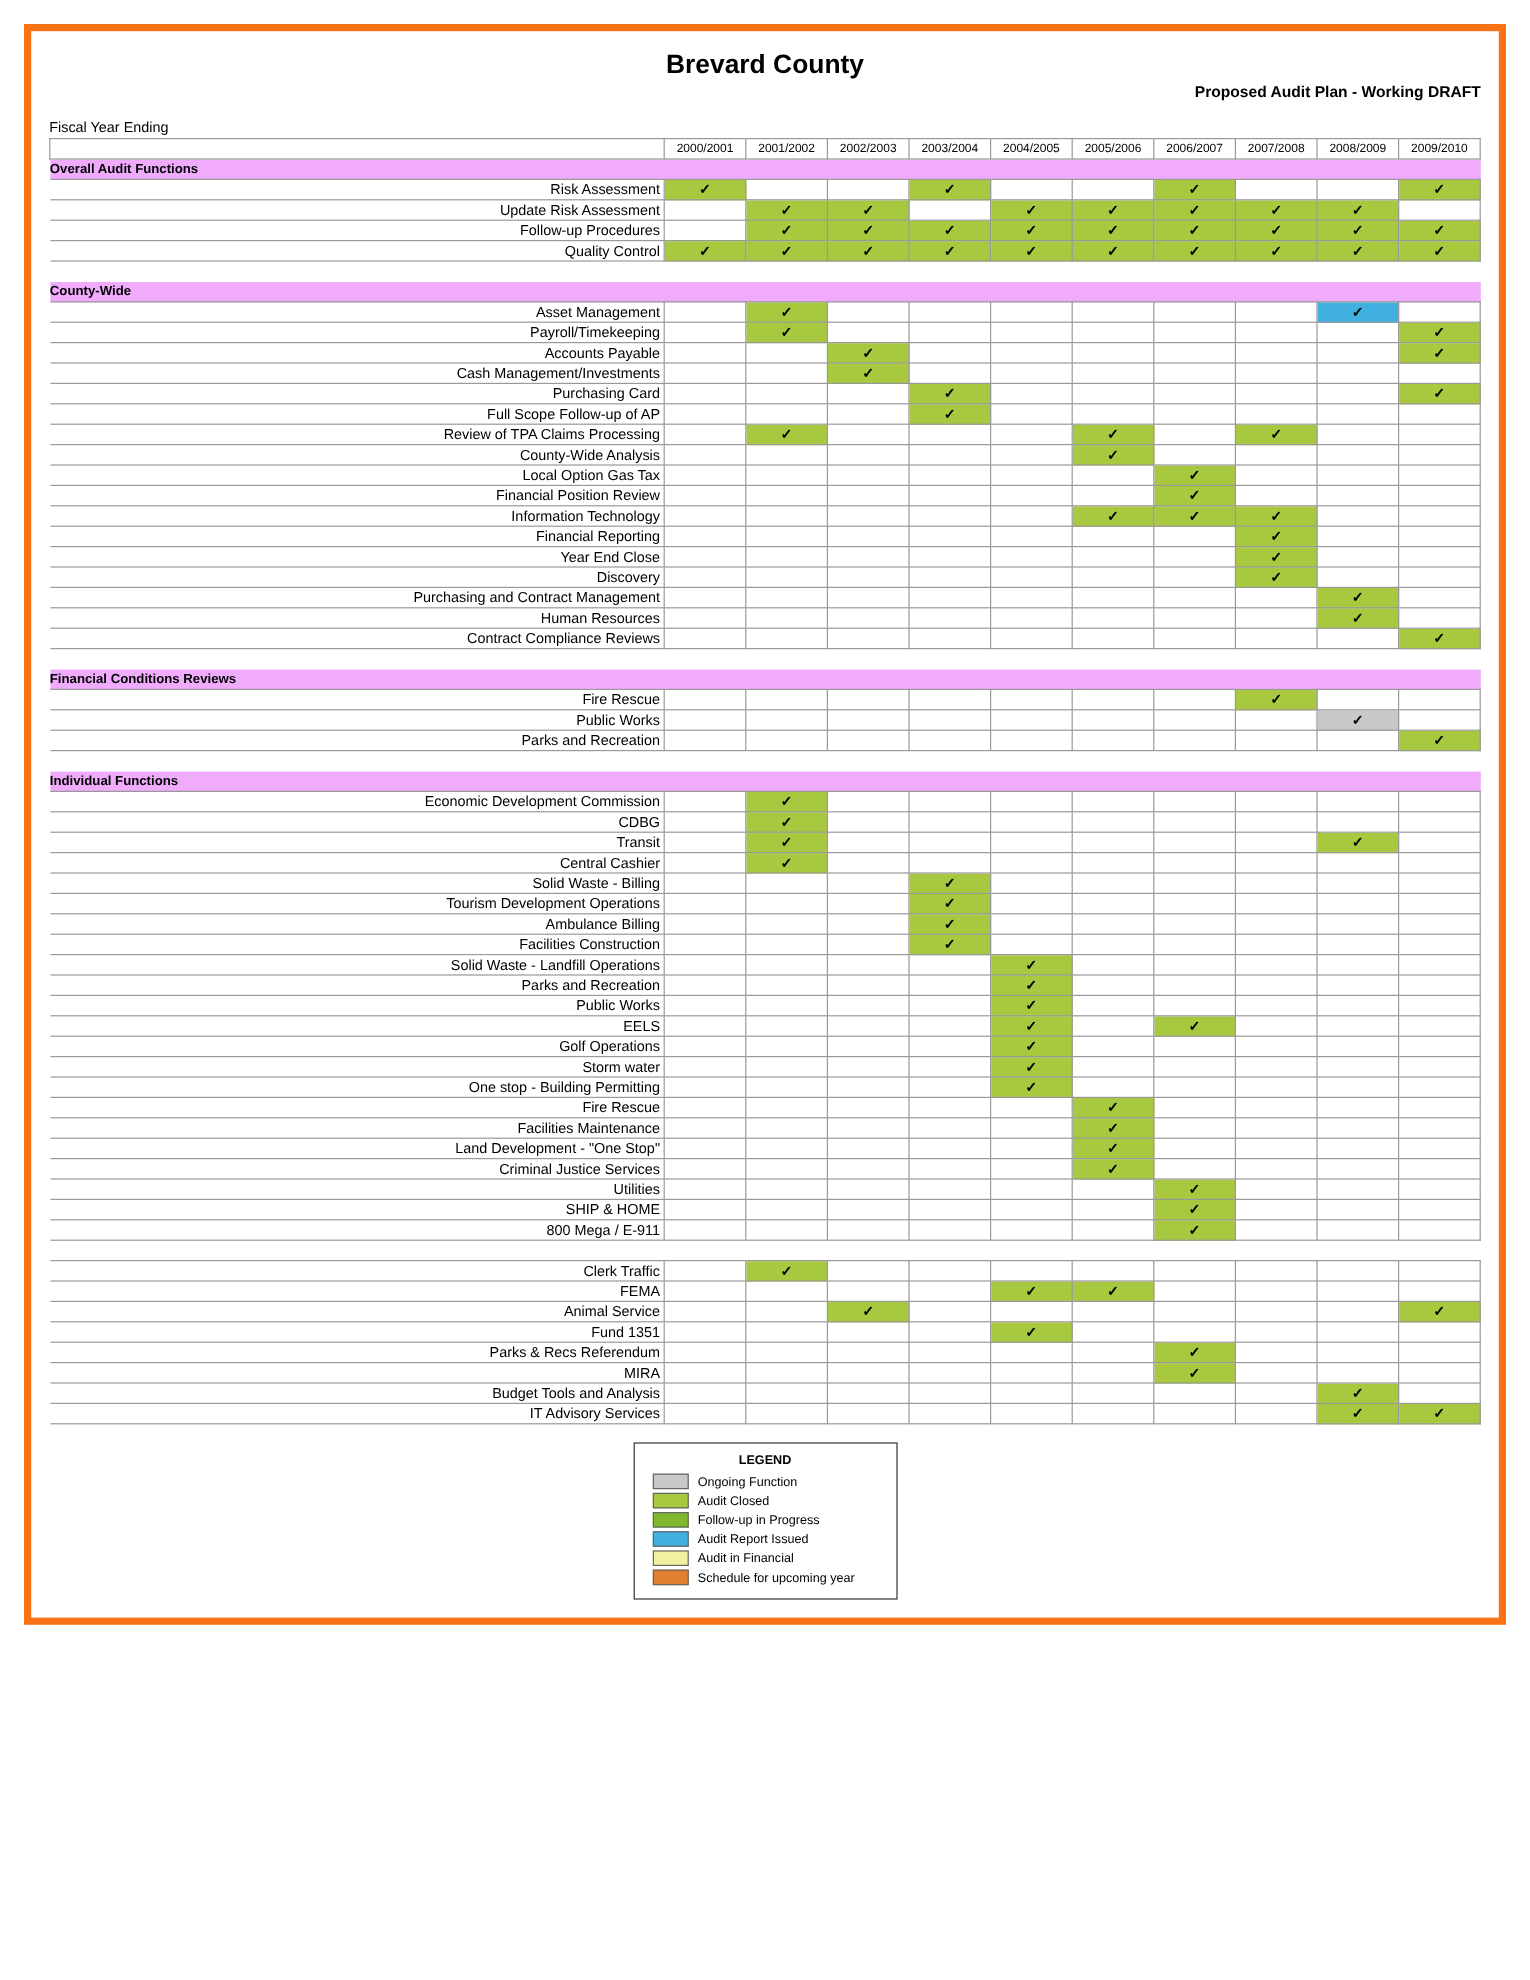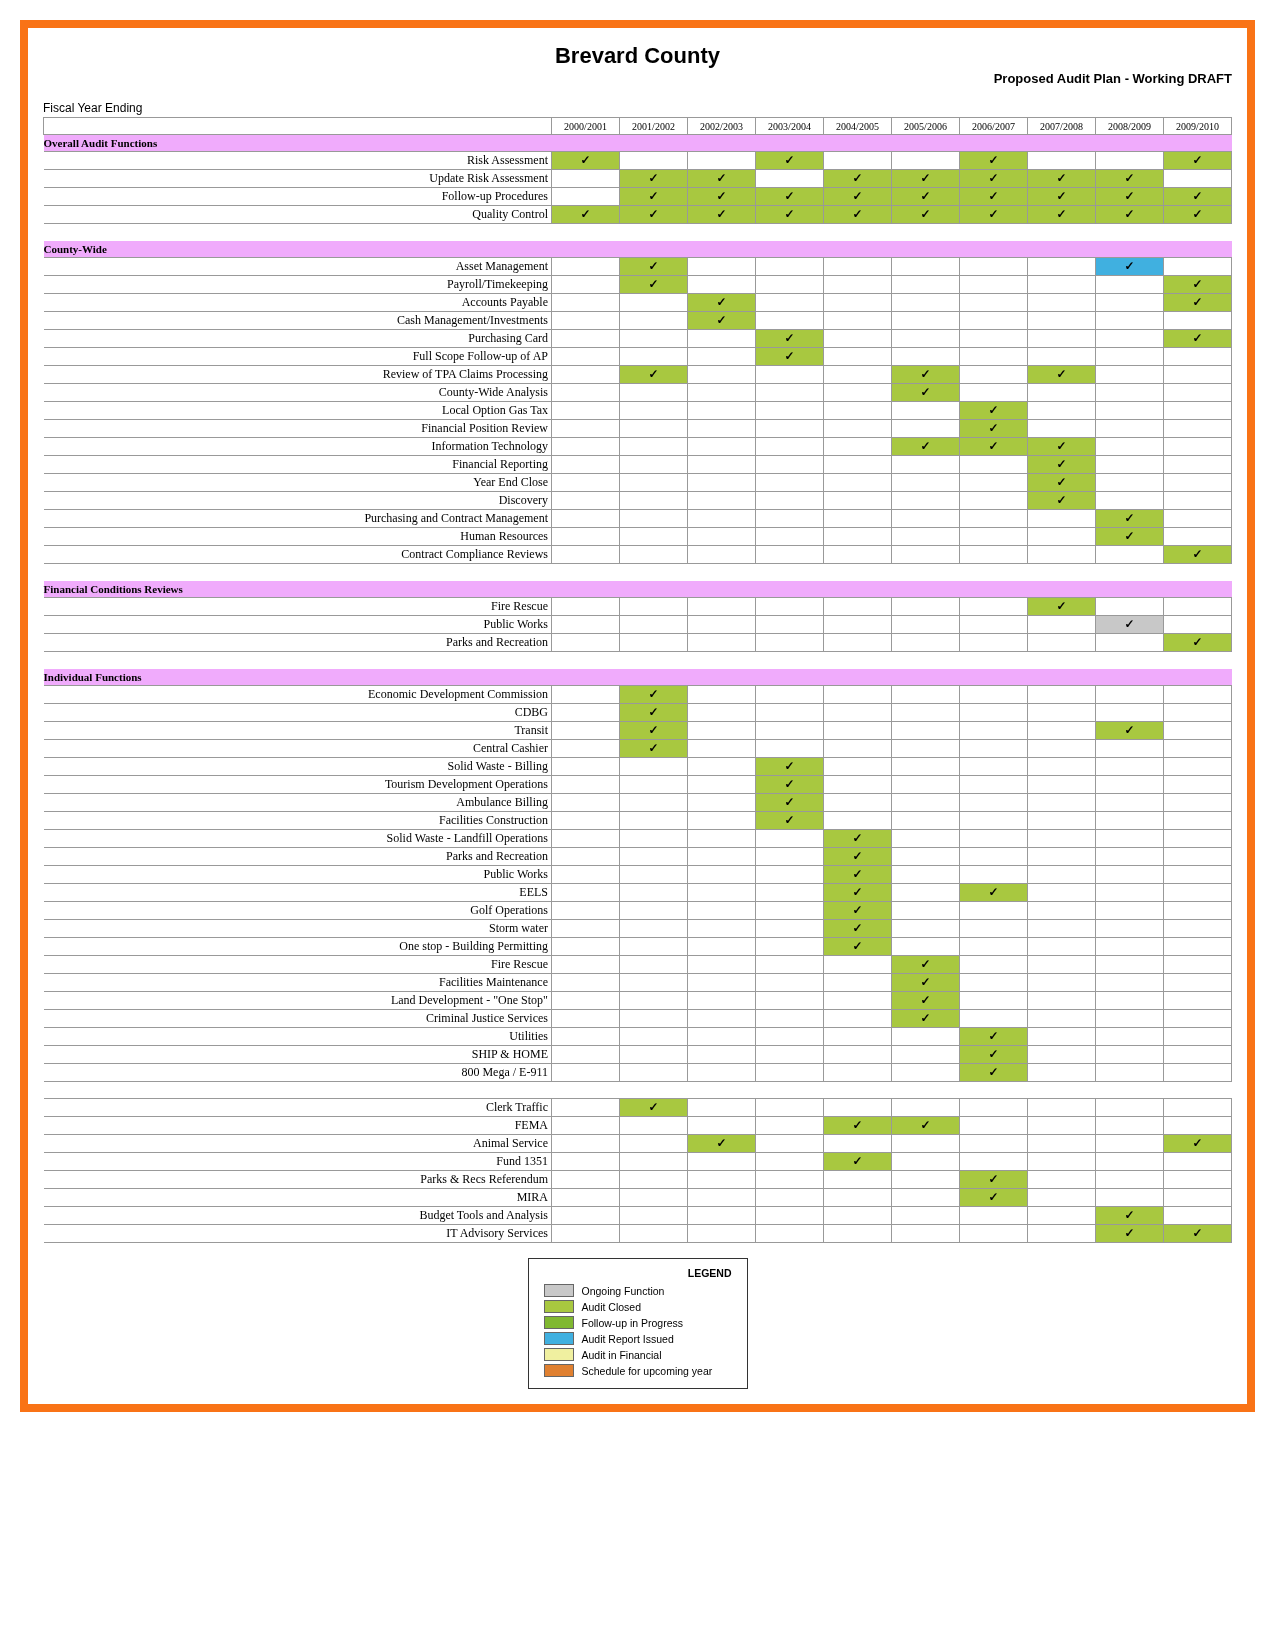--- a/index.html
+++ b/index.html
@@ -1,36 +1,36 @@
 <!DOCTYPE html>
 <html><head>
   <meta charset="utf-8">
   <style>
     * { margin: 0; padding: 0; box-sizing: border-box; }
     body { font-family: Arial, sans-serif; font-size: 11px; background: #fff; padding: 20px; }
-    .page { border: 8px solid #f97316; padding: 15px; max-width: 1240px; margin: 0 auto; background: #fff; }
+    .page { border: 6px solid #f97316; padding: 15px; max-width: 1240px; margin: 0 auto; background: #fff; }
     .title { text-align: center; font-size: 22px; font-weight: bold; margin-bottom: 2px; }
     .subtitle { text-align: right; font-size: 13px; font-weight: bold; margin-bottom: 15px; }
     .fiscal-header { text-align: left; font-weight: normal; font-size: 12px; margin-bottom: 2px; }
-    table { width: 100%; border-collapse: collapse; font-size: 10.5px; font-family: Liberation Serif, serif; }
+    table { width: 100%; border-collapse: collapse; font-size: 10.5px; }
     th, td { border: 1px solid #999; padding: 1px 3px; height: 17px; }
     th { background: #fff; font-weight: normal; text-align: center; font-size: 10px; }
     td.label { text-align: right; border-left: none; border-right: 1px solid #999; padding-left: 20px; white-space: nowrap; font-size: 12px; }
     td.section-header { font-weight: bold; padding-left: 0px; border: none; background: #f0abfc; font-size: 11px; }
     td.cell { text-align: center; vertical-align: middle; }
     .check { font-size: 12px; font-weight: bold; }
     .ongoing { background-color: #c8c8c8; }
     .closed { background-color: #a8c840; }
     .followup { background-color: #80b830; }
     .report { background-color: #40b0e0; }
     .inprogress { background-color: #f0f0a0; }
     .upcoming { background-color: #e08030; }
     .legend-container { display: flex; justify-content: center; margin-top: 15px; }
     .legend-box { border: 1px solid #333; padding: 8px 15px; font-size: 10.5px; min-width: 220px; }
-    .legend-title { font-weight: bold; text-align: right; margin-bottom: 5px; }
+    .legend-title { font-weight: bold; text-align: center; margin-bottom: 5px; }
     .legend-item { display: flex; align-items: center; margin-bottom: 3px; }
     .legend-color { width: 30px; height: 13px; border: 1px solid #666; margin-right: 8px; flex-shrink: 0; }
     .col-year { width: 68px; min-width: 68px; }
     .col-label { min-width: 200px; }
     tr.empty { height: 8px; }
     tr.empty td { border: none; }
   </style>
 </head>
 <body>
 

